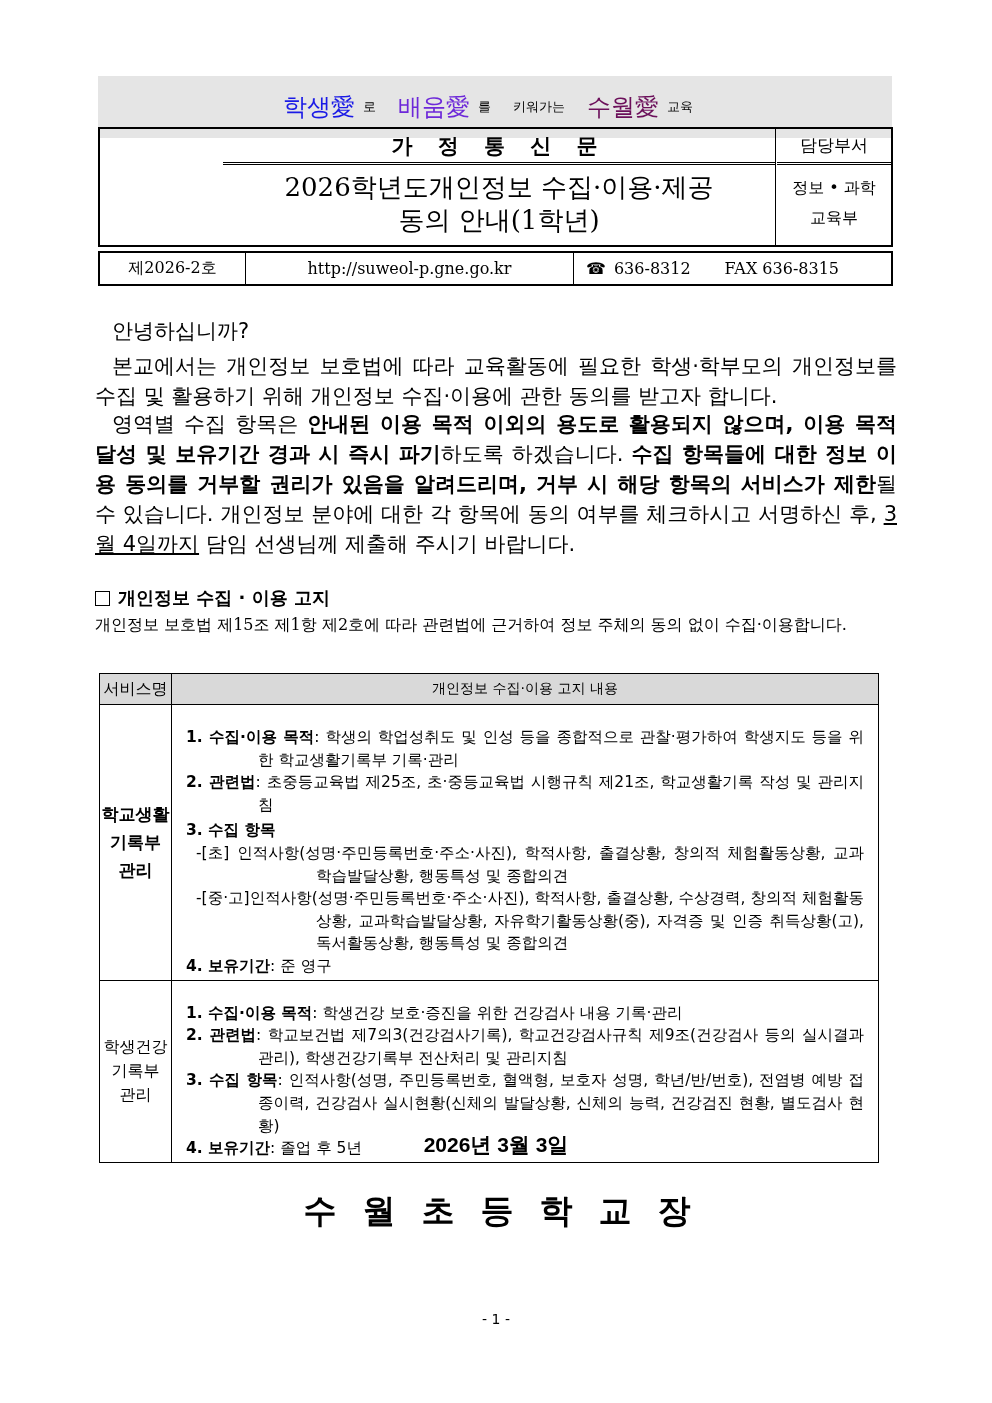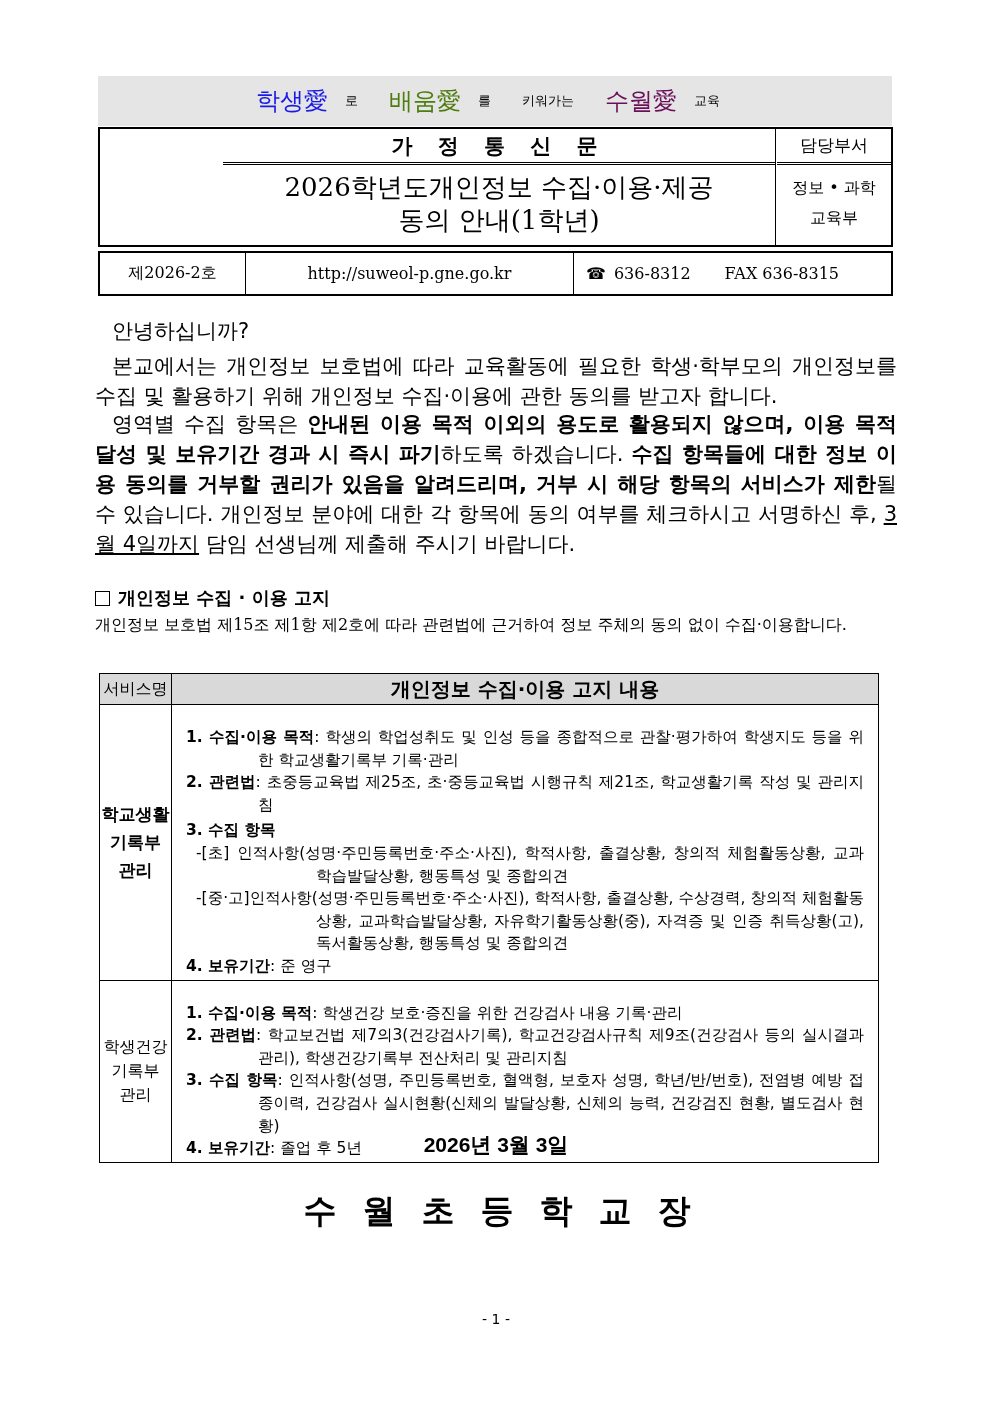--- a/index.html
+++ b/index.html
@@ -1,64 +1,64 @@
 <!DOCTYPE html>
 <html><head>
 <meta charset="utf-8">
 <style>
   * { box-sizing: border-box; margin: 0; padding: 0; }
   html, body { width: 992px; height: 1403px; background: #ffffff; }
   body { position: relative; font-family: "DejaVu Sans", "Liberation Sans", sans-serif; color: #000; overflow: hidden; }
 
   .motto {
-    position: absolute; left: 98px; top: 76px; width: 794px; height: 50px;
+    position: absolute; left: 98px; top: 76px; width: 794px; height: 62px;
     background: #e5e5e5; display: flex; align-items: center; justify-content: center;
-    font-size: 22px; gap: 17px;
+    font-size: 22px; gap: 8px;
   }
   .motto .w { font-size: 24px; }
   .motto .small { font-size: 13px; margin-right: 14px; }
   .c-blue { color: #1a1ae6; }
-  .c-green { color: #4d7c0f; text-align: right; }
+  .c-green { color: #6d28d9; text-align: right; }
   .c-purple { color: #6b0f5a; }
 
   .header-box {
     position: absolute; left: 98px; top: 127px; width: 795px; height: 120px;
     border: 2px solid #000;
   }
   .logo-cell { position: absolute; left: 0; top: 0; width: 122px; height: 116px; border-right: 1px solid #000; }
   .logo-svg { position: absolute; left: 10px; top: 4px; }
   .logo-text { position: absolute; left: 0; width: 122px; text-align: center; font-size: 8.5px; font-family: "Liberation Sans", sans-serif; }
   .title-cell { position: absolute; left: 123px; top: 0; width: 553px; height: 116px; border-right: 1px solid #000; }
   .title-top { height: 36px; display: flex; align-items: center; justify-content: center; font-weight: bold; font-size: 21px; letter-spacing: 9px; border-bottom: 3px double #000; }
   .title-main { text-align: center; font-family: "DejaVu Serif", "Liberation Serif", serif; font-size: 26px; line-height: 33px; padding-top: 6px; }
   .dept-cell { position: absolute; left: 677px; top: 0; width: 114px; height: 116px; }
   .dept-label { height: 36px; display: flex; align-items: center; justify-content: center; font-size: 17px; border-bottom: 3px double #000; }
   .dept-value { text-align: center; font-size: 16px; line-height: 30px; padding-top: 8px; }
 
   .info-box {
-    position: absolute; left: 98px; top: 251px; width: 795px; height: 45px;
+    position: absolute; left: 98px; top: 251px; width: 795px; height: 35px;
     border: 2px solid #000; display: flex; font-family: "DejaVu Serif", "Liberation Serif", serif; font-size: 16px;
   }
   .info-box > div { display: flex; align-items: center; }
   .info-no { width: 146px; justify-content: center; border-right: 1px solid #000; }
   .info-url { width: 328px; justify-content: center; border-right: 1px solid #000; }
   .info-tel { flex: 1; padding-left: 12px; gap: 8px; }
 
   .body-text { position: absolute; left: 95px; width: 802px; font-size: 21px; line-height: 30px; text-align: justify; }
   .p-indent { text-indent: 17px; }
   .b { font-weight: bold; }
   .u { text-decoration: underline; }
 
   .section-title { position: absolute; left: 95px; top: 586px; font-size: 18px; font-weight: bold; display: flex; align-items: center; gap: 8px; }
   .checkbox { width: 15px; height: 15px; border: 1.5px solid #000; display: inline-block; }
   .section-desc { position: absolute; left: 95px; top: 612px; width: 802px; font-size: 16px; line-height: 26px; text-align: justify; font-family: "DejaVu Serif", serif; }
 
   table.notice { position: absolute; left: 99px; top: 673px; width: 780px; border-collapse: collapse; font-size: 15.5px; }
   table.notice th, table.notice td { border: 1px solid #000; }
-  table.notice th { background: #d9d9d9; height: 31px; font-weight: bold; font-size: 20px; }
+  table.notice th { background: #d9d9d9; height: 31px; font-weight: normal; font-size: 14px; }
   table.notice th.svc { width: 72px; font-weight: normal; font-size: 16px; }
   td.svc-cell { text-align: center; vertical-align: middle; font-size: 17px; line-height: 28px; }
   td.svc-cell.bold { font-weight: bold; }
   td.content-cell { padding: 21px 14px 2px 86px; line-height: 22.6px; }
   .li { position: relative; text-align: justify; }
   .li .lead { margin-left: -72px; }
   .sub { padding-left: 58px; text-indent: -58px; text-align: justify; }
 
   .date { position: absolute; left: 0; width: 992px; top: 1131px; text-align: center; font-weight: bold; font-size: 21px; font-family: "Liberation Sans", sans-serif; }
   .principal { position: absolute; left: 0; width: 992px; top: 1189px; text-align: center; font-weight: bold; font-size: 33px; letter-spacing: 26px; padding-left: 28px; }

